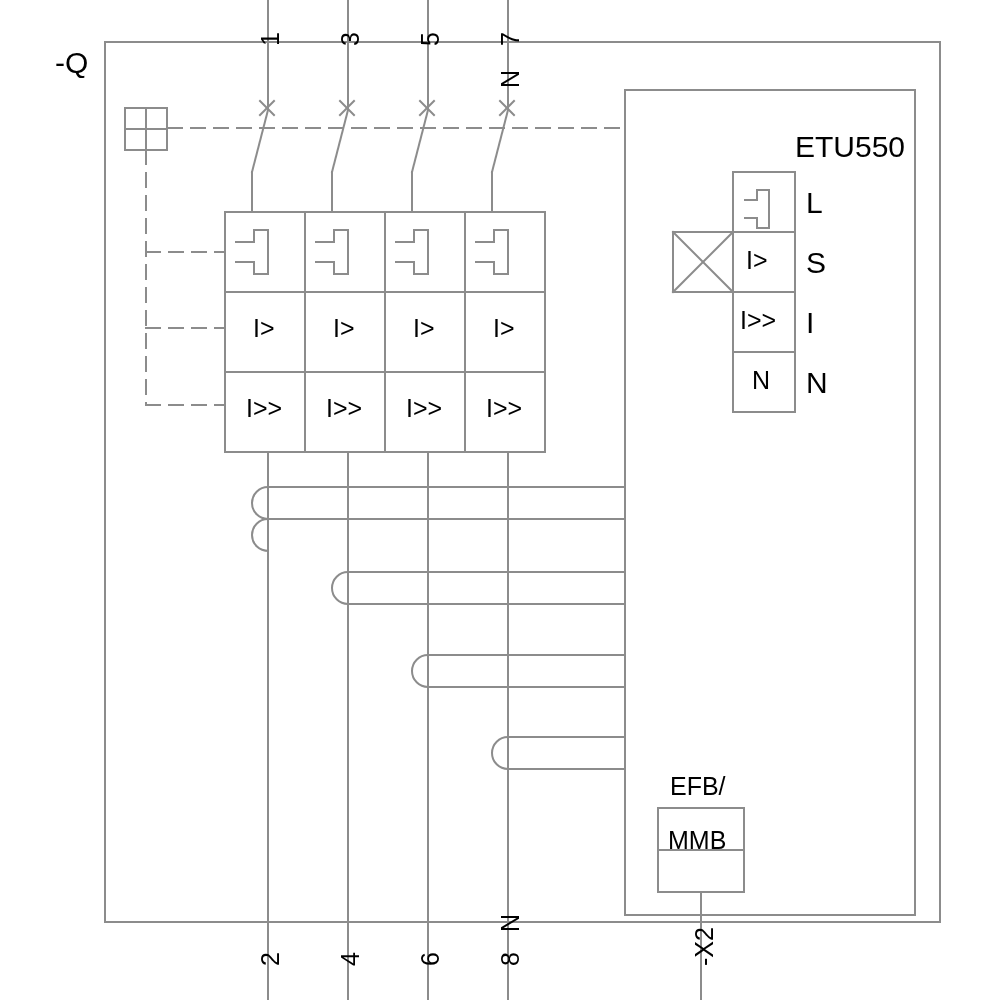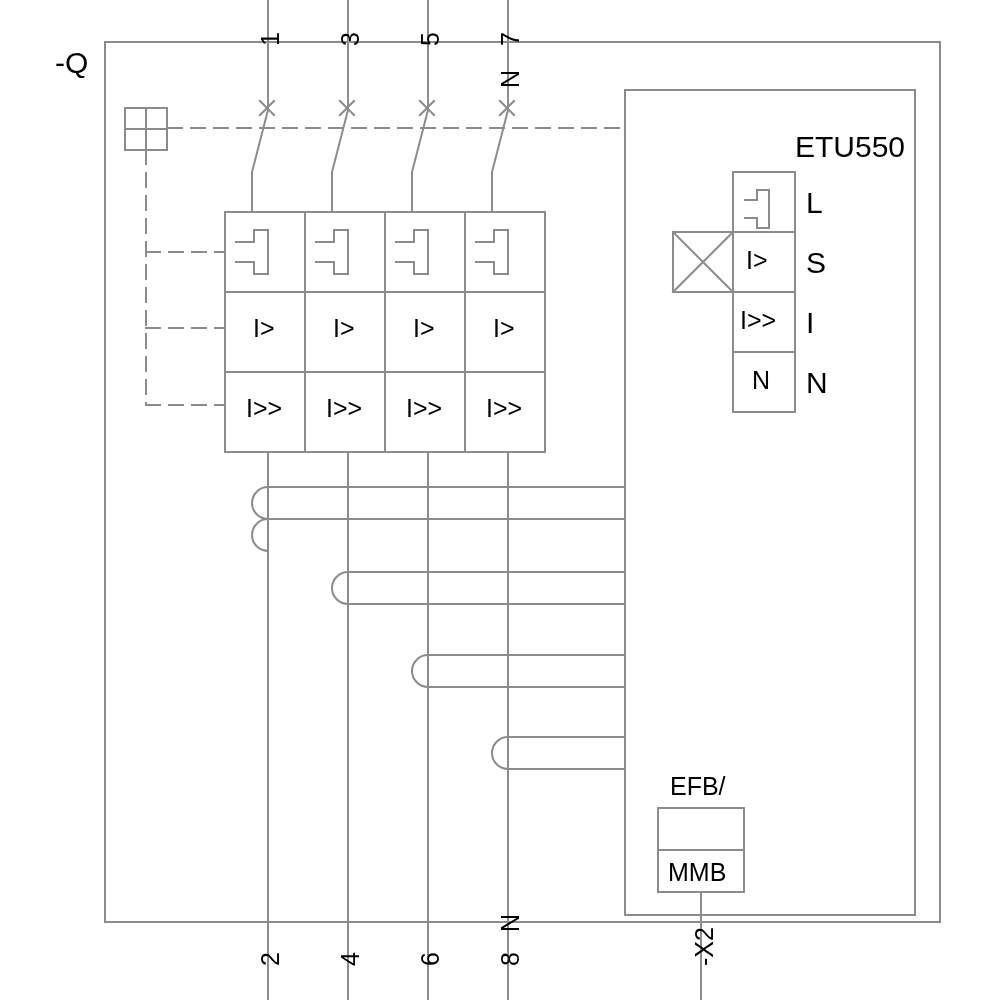--- a/index.html
+++ b/index.html
@@ -171,15 +171,15 @@
   <div class="lbl t-med" style="left:746px; top:248px;">I&gt;</div>
   <div class="lbl t-med" style="left:740px; top:308px;">I&gt;&gt;</div>
   <div class="lbl t-med" style="left:752px; top:368px;">N</div>
 
   <div class="lbl t-big" style="left:806px; top:188px;">L</div>
   <div class="lbl t-big" style="left:806px; top:248px;">S</div>
   <div class="lbl t-big" style="left:806px; top:308px;">I</div>
   <div class="lbl t-big" style="left:806px; top:368px;">N</div>
 
   <div class="lbl t-med" style="left:670px; top:774px;">EFB/</div>
-  <div class="lbl t-med" style="left:668px; top:860px;">MMB</div>
+  <div class="lbl t-med" style="left:668px; top:828px;">MMB</div>
 
 </div>
 
 </body></html>

